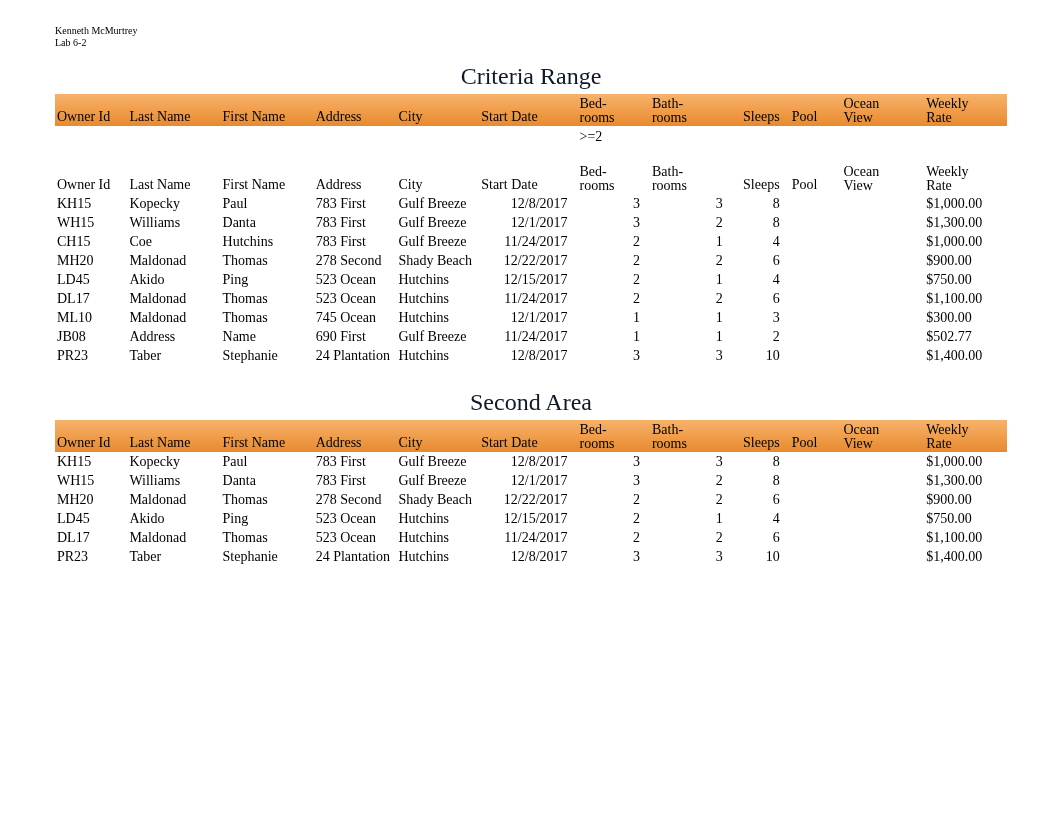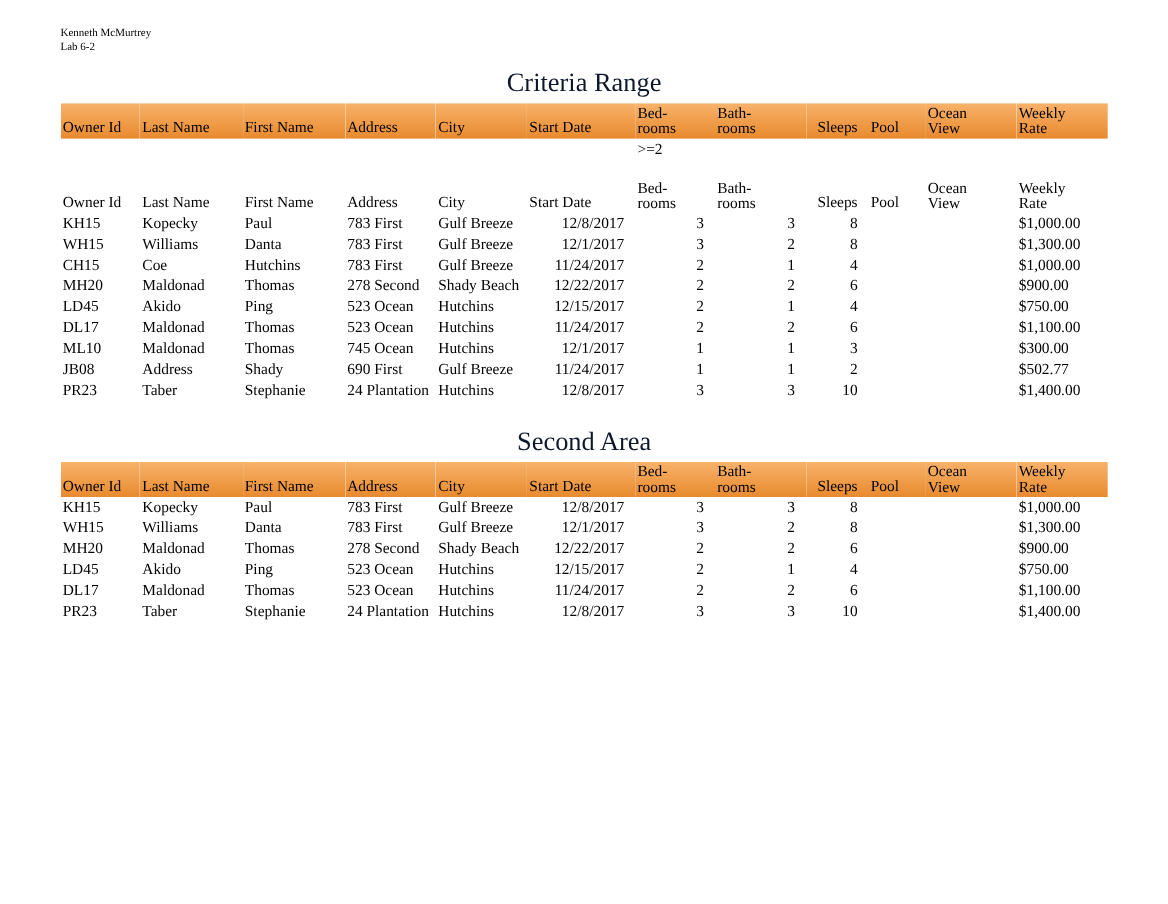--- a/index.html
+++ b/index.html
@@ -296,21 +296,21 @@
             <td class="num">1</td>
             <td class="num">1</td>
             <td class="num">3</td>
             <td></td>
             <td></td>
             <td class="money">$300.00</td>
           </tr>
           <tr class="data">
             <td>JB08</td>
             <td>Address</td>
-            <td>Shady</td>
+            <td>Name</td>
             <td>690 First</td>
             <td>Gulf Breeze</td>
             <td class="num">11/24/2017</td>
             <td class="num">1</td>
             <td class="num">1</td>
             <td class="num">2</td>
             <td></td>
             <td></td>
             <td class="money">$502.77</td>
           </tr>

